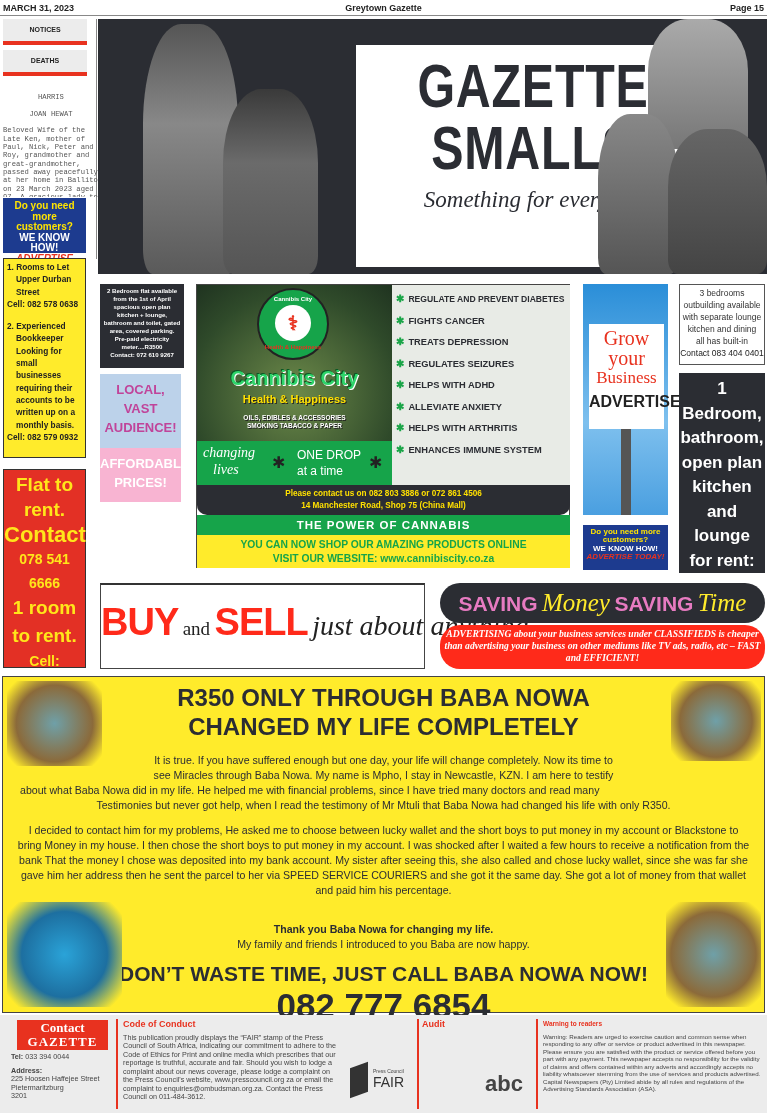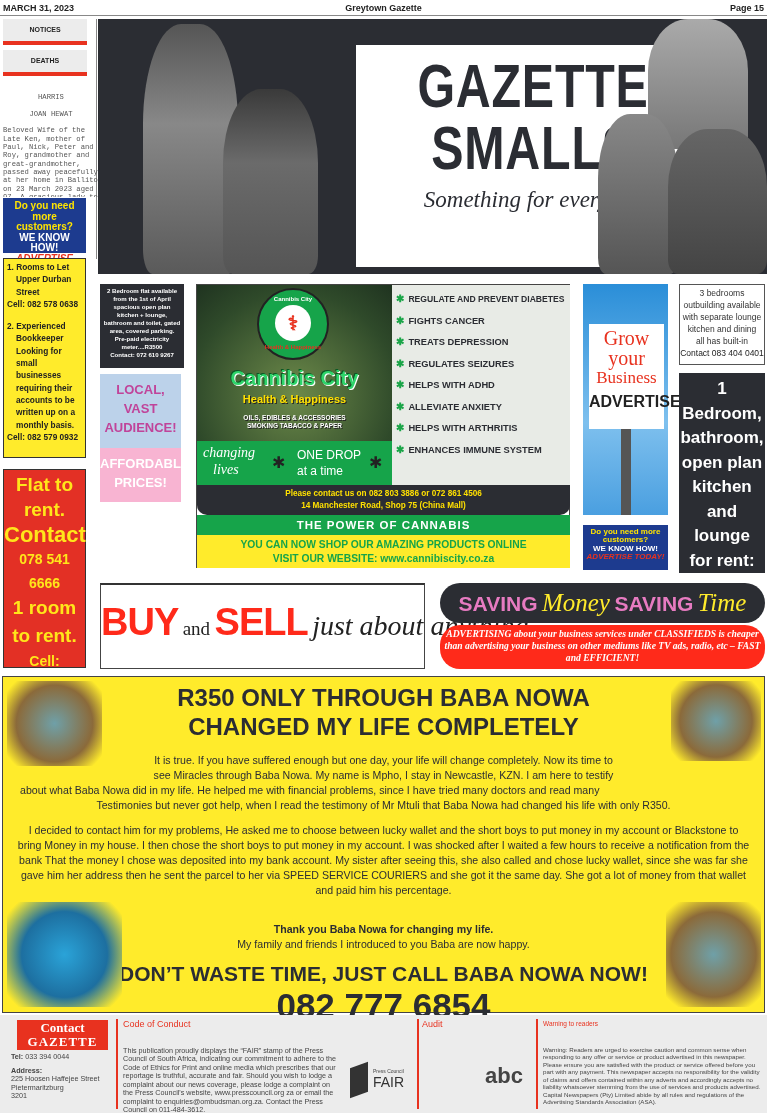--- a/index.html
+++ b/index.html
@@ -58,21 +58,21 @@
 
 .baba{left:2px;top:676px;width:763px;height:337px;background:#ffeb2b;border:1px solid #444;text-align:center;color:#2b2d33}
 .baba h1{font-size:24px;font-weight:bold;line-height:29px;margin-top:6px}
 .baba p{font-size:10.6px;line-height:15px}
 .baba .cta{font-size:21px;font-weight:bold;margin-top:10px}
 .baba .phone{font-size:35px;font-weight:bold;line-height:40px}
 .money{position:absolute;background:radial-gradient(circle,#6fa0a8,#8b6a3a 60%,#ffeb2b 90%)}
 
 .footer{left:0;top:1015px;width:767px;height:98px;background:#ececec}
 .fcol{position:absolute;top:5px;font-size:7.2px;line-height:8.5px;color:#444}
-.fcol h3{font-size:9px;color:#e8321f;font-weight:normal;margin-bottom:18px}
+.fcol h3{font-size:9px;color:#e8321f;font-weight:bold;margin-bottom:5px}
 .redline{position:absolute;top:4px;width:2px;height:90px;background:#e8321f}
 .logo{position:absolute;left:17px;top:5px;width:91px;height:30px;background:#e8321f;color:#fff;font-family:"Liberation Serif",serif;font-weight:bold;text-align:center;font-size:13px;line-height:14px;padding-top:1px}
 </style>
 </head>
 <body>
 
 <div class="abs hdr">
   <span class="date">MARCH 31, 2023</span>
   <span class="pub">Greytown Gazette</span>
   <span class="pg">Page 15</span>
@@ -294,20 +294,20 @@
   <div class="fcol" style="left:123px;width:290px">
     <h3>Code of Conduct</h3>
     <div style="width:215px">This publication proudly displays the “FAIR” stamp of the Press Council of South Africa, indicating our commitment to adhere to the Code of Ethics for Print and online media which prescribes that our reportage is truthful, accurate and fair. Should you wish to lodge a complaint about our news coverage, please lodge a complaint on the Press Council's website, www.presscouncil.org za or email the complaint to enquiries@ombudsman.org.za. Contact the Press Council on 011-484-3612.</div>
     <div style="position:absolute;left:227px;top:45px;width:18px;height:30px;background:#333;transform:skewY(-20deg)"></div>
     <div style="position:absolute;left:250px;top:48px;font-size:5px;line-height:6px">Press Council</div>
     <div style="position:absolute;left:250px;top:58px;font-size:14px;color:#333">FAIR</div>
   </div>
   <div class="redline" style="left:417px"></div>
   <div class="fcol" style="left:422px;width:115px">
     <h3>Audit</h3>
-    <div style="position:absolute;left:63px;top:52px;font-size:22px;font-weight:bold;color:#444">abc</div>
+    <div style="position:absolute;left:63px;top:60px;font-size:22px;font-weight:bold;color:#444">abc</div>
   </div>
   <div class="redline" style="left:536px"></div>
   <div class="fcol" style="left:543px;width:220px;font-size:6.2px;line-height:7.5px">
     <h3 style="font-size:6.5px">Warning to readers</h3>
     <div>Warning: Readers are urged to exercise caution and common sense when responding to any offer or service or product advertised in this newspaper. Please ensure you are satisfied with the product or service offered before you part with any payment. This newspaper accepts no responsibility for the validity of claims and offers contained within any adverts and accordingly accepts no liability whatsoever stemming from the use of services and products advertised. Capital Newspapers (Pty) Limited abide by all rules and regulations of the Advertising Standards Association (ASA).</div>
   </div>
 </div>
 
 </body></html>

